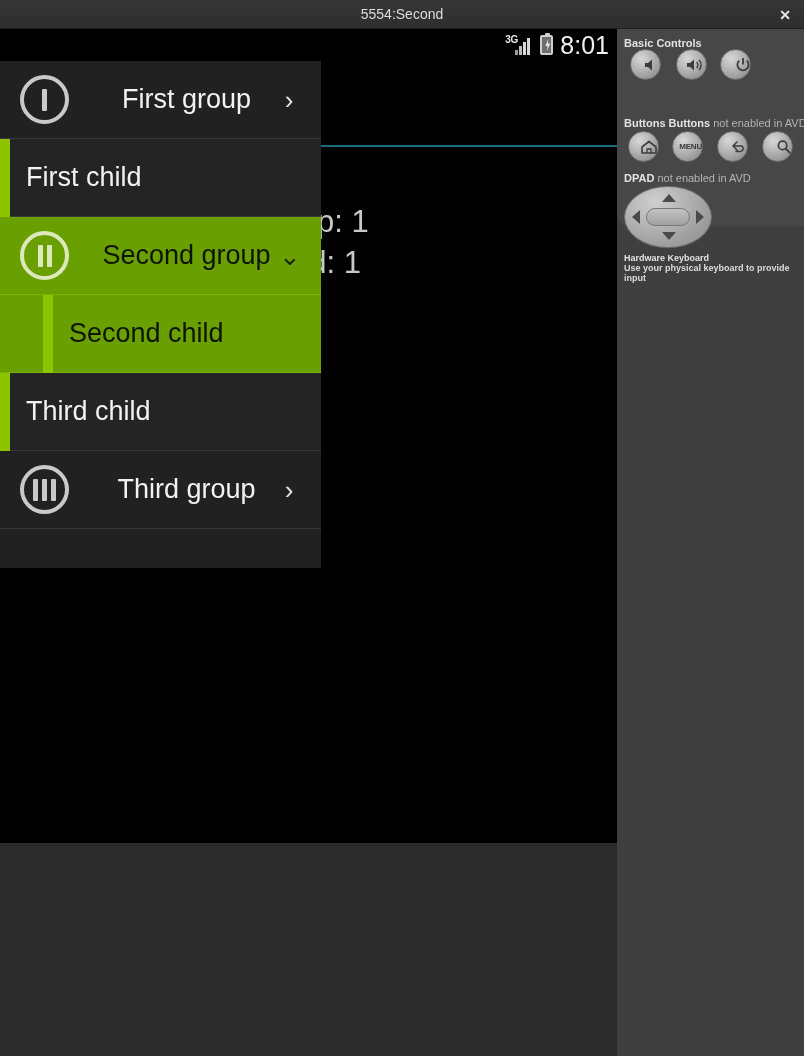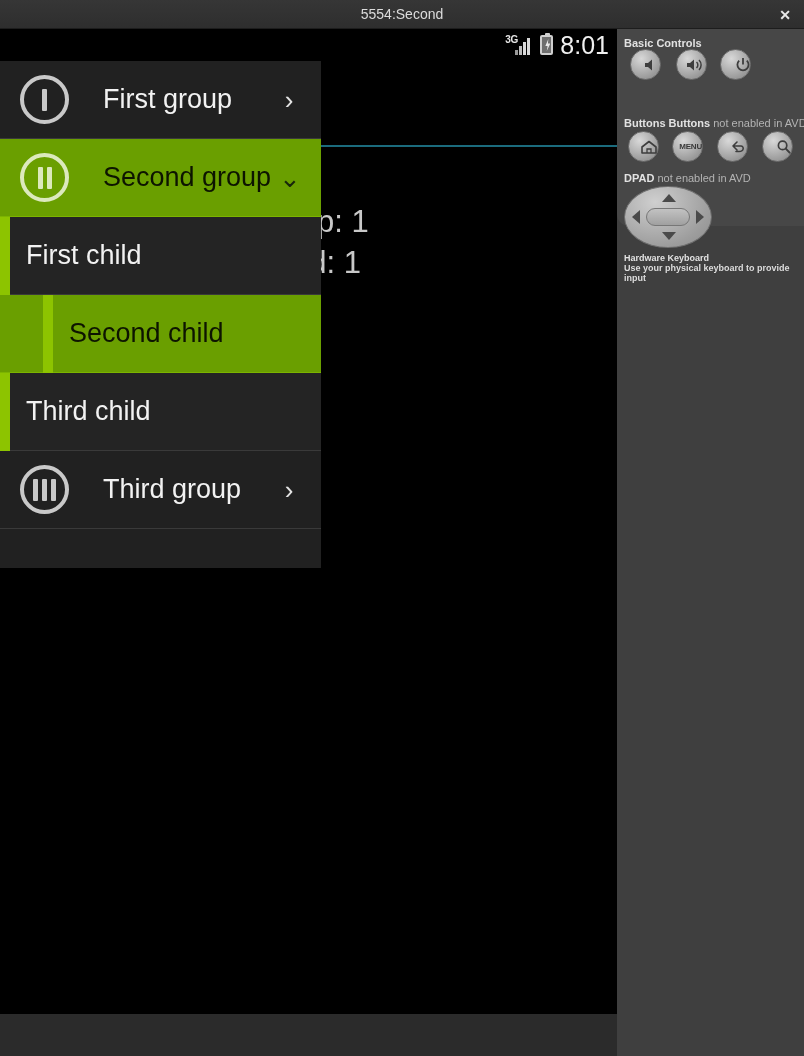--- a/index.html
+++ b/index.html
@@ -48,21 +48,21 @@
     color: #e8e8e8;
     font-size: 14px;
     font-weight: bold;
     cursor: pointer;
   }
 
   
   .device {
     position: absolute;
     left: 0; top: 29px;
-    width: 617px; height: 985px;
+    width: 617px; height: 814px;
     background: #000;
     overflow: hidden;
   }
 
   
   .statusbar {
     position: absolute;
     left: 0; top: 0;
     width: 617px; height: 32px;
     background: #000000;
@@ -229,24 +229,25 @@
   }
   .group-row.selected .group-icon { border-color: #dce9bd; }
   .group-icon span {
     display: block;
     width: 5px; height: 22px;
     background: #c9c9c9;
     border-radius: 1px;
   }
   .group-row.selected .group-icon span { background: #dce9bd; }
   .group-label {
-    margin-left: 34px;
+    margin-left: 25px;
     color: #f2f2f2;
     font-size: 27px;
     flex: 1;
+    text-align: center;
   }
   .group-row.selected .group-label { color: #0d1400; }
   .group-chevron {
     margin-right: 22px;
     width: 20px;
     color: #e4e4e4;
     font-size: 26px;
     line-height: 26px;
     text-align: center;
   }
@@ -447,32 +448,32 @@
     <div class="drawer">
 
       <div class="row group-row">
         <div class="group-icon">
             <span></span>
           </div>
         <div class="group-label">First group</div>
         <div class="group-chevron">›</div>
       </div>
 
+      <div class="row child-row">
+        <div class="accent"></div>
+        <div class="child-label">First child</div>
+      </div>
+
       <div class="row group-row selected">
         <div class="group-icon">
             <span></span>
             <span></span>
           </div>
         <div class="group-label">Second group</div>
         <div class="group-chevron">⌄</div>
-      </div>
-
-      <div class="row child-row">
-        <div class="accent"></div>
-        <div class="child-label">First child</div>
       </div>
 
       <div class="row child-row selected">
         <div class="accent"></div>
         <div class="child-label">Second child</div>
       </div>
 
       <div class="row child-row">
         <div class="accent"></div>
         <div class="child-label">Third child</div>

